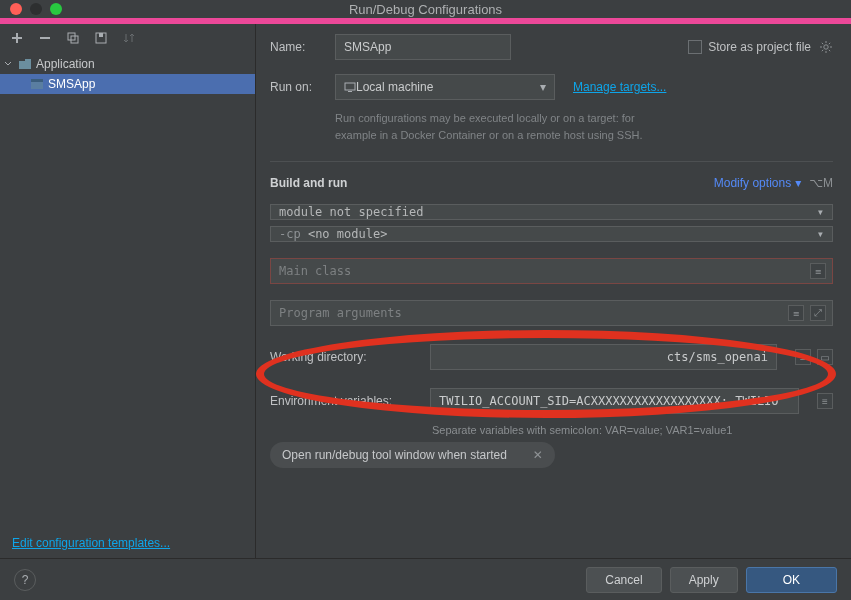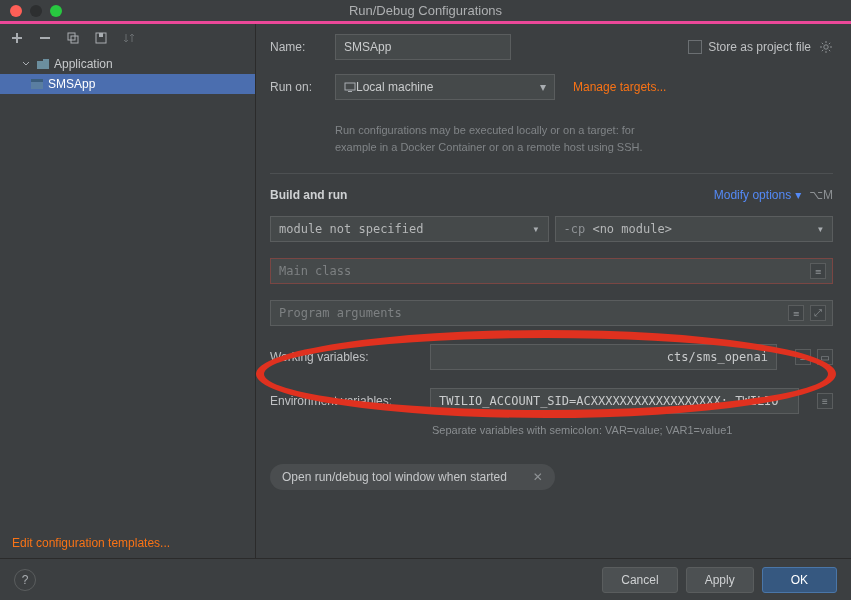--- a/index.html
+++ b/index.html
@@ -1,100 +1,100 @@
 <!DOCTYPE html>
 <html><head>
 <meta charset="utf-8">
 <style>
   * { box-sizing: border-box; margin: 0; padding: 0; }
   html, body { width: 851px; height: 600px; overflow: hidden; font-family: -apple-system, "Helvetica Neue", Arial, sans-serif; }
   body { background: #3c3f41; color: #bbbbbb; font-size: 12px; }
 
   
-  .titlebar { height: 24px; background: #3c3f41; display: flex; align-items: center; padding: 0 10px; border-bottom: 3px solid #ec4899; position: relative; }
+  .titlebar { height: 24px; background: #3c3f41; display: flex; align-items: center; padding: 0 10px; border-bottom: 6px solid #ec4899; position: relative; }
   .traffic { display: flex; gap: 8px; }
   .traffic .dot { width: 12px; height: 12px; border-radius: 50%; }
   .dot.red { background: #ff5f57; }
   .dot.yellow { background: #2d2f30; }
   .dot.green { background: #28c840; }
   .title { position: absolute; left: 0; right: 0; text-align: center; color: #aeb0b2; font-size: 13px; }
 
   .body { display: flex; height: calc(600px - 24px - 42px); }
 
   
   .sidebar { width: 256px; background: #3c3f41; border-right: 1px solid #2b2b2b; display: flex; flex-direction: column; }
   .sidebar-toolbar { height: 28px; display: flex; align-items: center; gap: 14px; padding: 0 10px; color: #858a8f; }
   .sidebar-toolbar .ico { width: 14px; height: 14px; display: inline-flex; align-items: center; justify-content: center; color: #a9adb1; }
   .sidebar-toolbar .ico.disabled { opacity: .4; }
   .tree { flex: 1; padding-top: 2px; }
-  .tree-row { display: flex; align-items: center; height: 20px; padding-left: 22px; gap: 4px; color: #c7c9cb; }
+  .tree-row { display: flex; align-items: center; height: 20px; padding-left: 4px; gap: 4px; color: #c7c9cb; }
   .tree-row .chev { color: #a9adb1; width: 10px; }
   .tree-row .ticon { width: 14px; height: 14px; display:inline-flex; align-items:center; justify-content:center;}
   .tree-row.selected { background: #4b6eaf; color: #fff; }
   .tree-row.selected .chev, .tree-row.selected .ticon { color: #fff; }
   .tree-row.child { padding-left: 30px; }
   .sidebar-bottom { padding: 8px 12px; }
-  .link { color: #f97316; cursor: pointer; }
+  .link { color: #0ea5e9; cursor: pointer; text-decoration: underline; }
 
   
   .main { flex: 1; background: #3c3f41; padding: 10px 18px 0 14px; display:flex; flex-direction:column; gap:6px; }
   .row { display:flex; align-items:center; gap:10px; }
   .lbl { width: 55px; color: #bfc1c3; font-size: 12px; }
   .field, .select {
     height: 26px; background: #45494a; border: 1px solid #5a5d5e; color: #c9cbcc;
     padding: 0 8px; font-size: 12px; display:flex; align-items:center;
   }
   .field.input { flex: 1; max-width: 308px; }
   .checkbox-row { display:flex; align-items:center; gap:6px; color:#bfc1c3; font-size:12px; }
   .chk { width:14px; height:14px; border:1px solid #6b6f72; background:#3e4244; }
   .gear { color:#8c9093; margin-left:2px; }
 
   .select { justify-content: space-between; }
   .select .chev { color:#a9adb1; }
   .run-on-select { width: 220px; }
-  .helptext { color: #808487; font-size: 11px; line-height: 1.5; margin-left: 65px; margin-top:16px; }
+  .helptext { color: #808487; font-size: 11px; line-height: 1.5; margin-left: 65px; margin-top:4px; }
 
   .divider { border-top:1px solid #4d5052; margin: 12px 0 8px 0; }
 
   .section-head { display:flex; justify-content:space-between; align-items:center; }
   .section-title { color:#cfd1d3; font-weight:600; font-size:12px; }
   .modify { color:#548af7; font-size:12px; display:flex; align-items:center; gap:4px;}
   .shortcut { color:#8c9093; font-size:12px; margin-left:8px;}
 
-  .two-col { display:flex; gap:6px; margin-top:8px; }
+  .two-col { display:flex; gap:6px; margin-top:8px;flex-direction:column; }
   .two-col .select { flex:1; font-family: "Menlo","Consolas",monospace; color:#b5b7b8; }
 
   .full-field { margin-top:10px; height:26px; background:#45494a; border:1px solid #5a5d5e; display:flex; align-items:center; padding:0 8px; color:#7d8082; font-family:"Menlo","Consolas",monospace; font-size:12px; position:relative;}
   .full-field.invalid { border:1px solid #7a4643; }
   .full-field .trailing { position:absolute; right:6px; display:flex; gap:6px; color:#8e9295;}
   .hint { color:#7b7f82; font-size:11px; margin-top:4px; }
 
   .labeled-row { display:flex; align-items:center; gap:12px; margin-top:12px; }
   .labeled-row .lab { color:#c0c2c4; font-size:12px; width:148px;}
   .labeled-row .fld { flex:1; height:26px; background:#45494a; border:1px solid #5a5d5e; color:#c9cbcc; display:flex; align-items:center; padding:0 8px; font-family:"Menlo","Consolas",monospace; font-size:12px; position:relative;}
   .labeled-row .trail { display:flex; gap:6px; color:#8c9093; margin-left:6px;}
   .labeled-row .trail .ico, .full-field .trailing .ico { width:16px; height:16px; display:inline-flex; align-items:center; justify-content:center; border:1px solid #5a5d5e; background:#3e4244; font-size:10px;}
 
   .env-hint { color:#8a8e91; font-size:11px; margin-left:162px; margin-top:4px;}
 
-  .chip { margin-top:22px; display:inline-flex; align-items:center; gap:26px; background:#4a4d4f; border-radius:14px; padding:6px 12px; color:#c6c8ca; font-size:12px; width:max-content;}
+  .chip { display:inline-flex; align-items:center; gap:26px; background:#4a4d4f; border-radius:14px; padding:6px 12px; color:#c6c8ca; font-size:12px; width:max-content;}
   .chip .x { color:#8f9396; }
 
   
   .highlight-oval {
     position:absolute; border:8px solid #e0311f; border-radius:50%;
     width:580px; height:88px; left:256px; top:330px; pointer-events:none;
   }
 
   
   .bottombar { height:42px; border-top:1px solid #2b2b2b; display:flex; align-items:center; padding:0 14px; gap:8px; }
   .help { width:22px; height:22px; border:1px solid #5a5d5e; border-radius:50%; display:flex; align-items:center; justify-content:center; color:#a9adb1; font-size:12px;}
   .spacer { flex:1; }
   .btn { height:26px; padding:0 18px; background:#4c5052; border:1px solid #5a5d5e; color:#cfd1d3; font-size:12px; border-radius:3px; display:flex; align-items:center;}
-  .btn.primary { background:#365880; border-color:#4a76a8; color:#fff; padding:0 28px;}
+  .btn.primary { background:#365880; border-color:#4a76a8; color:#fff; padding:0 36px;}
 
   svg { display:block; }
 </style>
 </head>
 <body>
 
 <div class="titlebar">
   <div class="traffic">
     <div class="dot red"></div>
     <div class="dot yellow"></div>
@@ -240,21 +240,21 @@
 
     <div class="full-field">
       <span>Program arguments</span>
       <span class="trailing">
         <span class="ico">≡</span>
         <span class="ico">⤢</span>
       </span>
     </div>
 
     <div class="labeled-row">
-      <span class="lab">Working variables:</span>
+      <span class="lab">Working directory:</span>
       <div class="fld" style="justify-content:flex-end;">
         <span>cts/sms_openai</span>
       </div>
       <span class="trail">
         <span class="ico">≡</span>
         <span class="ico">▭</span>
       </span>
     </div>
 
     <div class="labeled-row">

